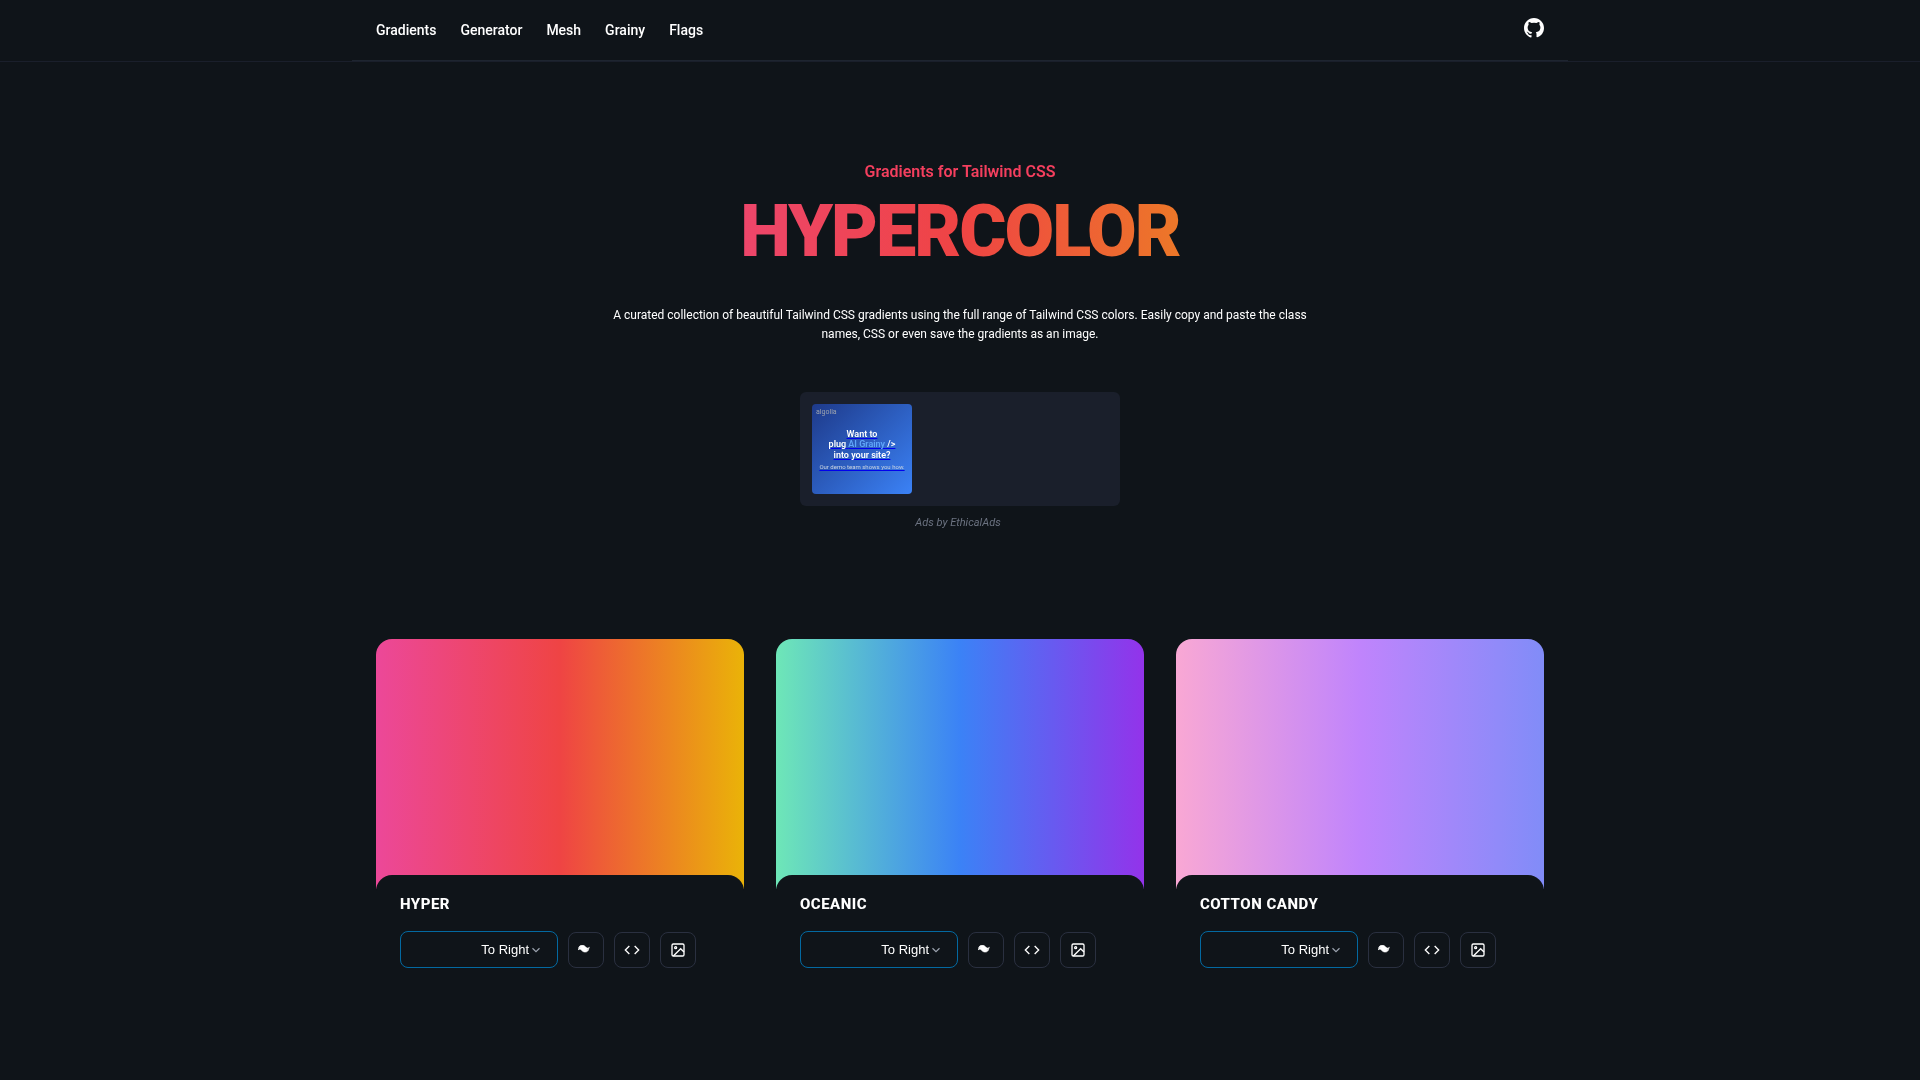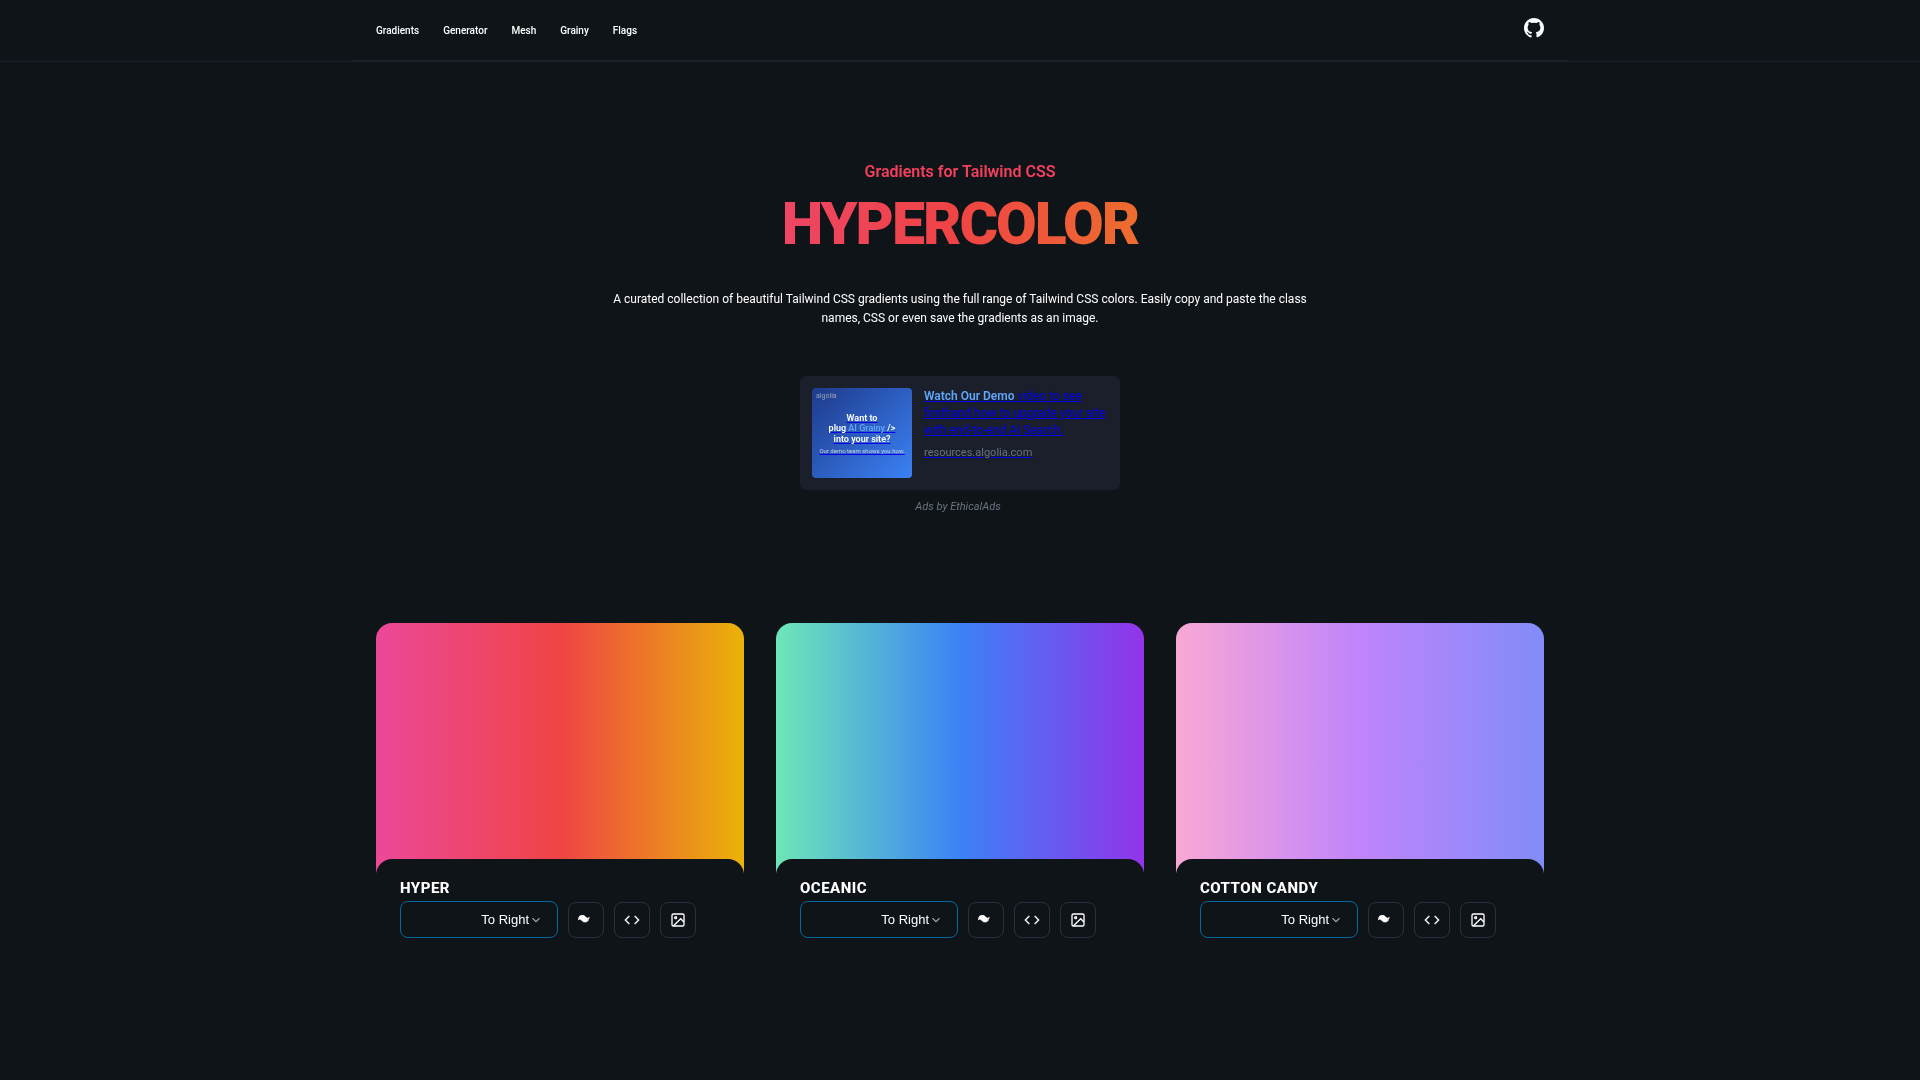--- a/index.html
+++ b/index.html
@@ -28,42 +28,42 @@
     .nav-wrapper {
       border-bottom: 1px solid #1a1f2b;
     }
     .nav-links {
       display: flex;
       gap: 24px;
     }
     .nav-links a {
       color: #fff;
       text-decoration: none;
-      font-size: 10px;
+      font-size: 14px;
       font-weight: 500;
     }
     .github-icon {
       width: 20px;
       height: 20px;
       fill: #fff;
     }
     .hero {
       text-align: center;
       padding: 100px 24px 0;
       max-width: 1000px;
       margin: 0 auto;
     }
     .hero-subtitle {
       color: #f43f5e;
       font-size: 16px;
       font-weight: 600;
       margin-bottom: 8px;
     }
     .hero-title {
-      font-size: 59px;
+      font-size: 72px;
       font-weight: 900;
       letter-spacing: -2px;
       background: linear-gradient(to right, #ec4899, #ef4444, #eab308);
       -webkit-background-clip: text;
       background-clip: text;
       -webkit-text-fill-color: transparent;
       margin-bottom: 32px;
     }
     .hero-description {
       font-size: 12px;
@@ -167,21 +167,21 @@
       padding: 20px 24px;
       border-radius: 16px 16px 0 0;
       margin-top: -14px;
       background: #0f1419;
       position: relative;
     }
     .card-title {
       font-size: 15px;
       font-weight: 800;
       letter-spacing: 0.5px;
-      margin-bottom: 4px;
+      margin-bottom: 18px;
     }
     .card-controls {
       display: flex;
       align-items: center;
       gap: 10px;
     }
     .direction-select {
       position: relative;
       min-width: 158px;
     }
@@ -257,24 +257,20 @@
   <a href="#" class="ad-box">
     <div class="ad-image">
       <span class="ad-logo">algolia</span>
       <div class="ad-main">
         <span>Want to</span><br>
         <span>plug</span> <span class="ad-highlight">AI Grainy</span> /&gt;<br>
         <span>into your site?</span>
       </div>
       <div class="ad-sub">Our demo team shows you how.</div>
     </div>
-    <div class="ad-text">
-      <span class="ad-link-highlight">Watch Our Demo</span><span> video to see firsthand how to upgrade your site with end-to-end AI Search.</span>
-      <div class="ad-source">resources.algolia.com</div>
-    </div>
   </a>
   <div class="ads-label">Ads by EthicalAds</div>
 </section>
 
 <div class="cards">
 
   <div class="card">
     <div class="card-swatch swatch-hyper"></div>
     <div class="card-body">
       <div class="card-title">HYPER</div>

